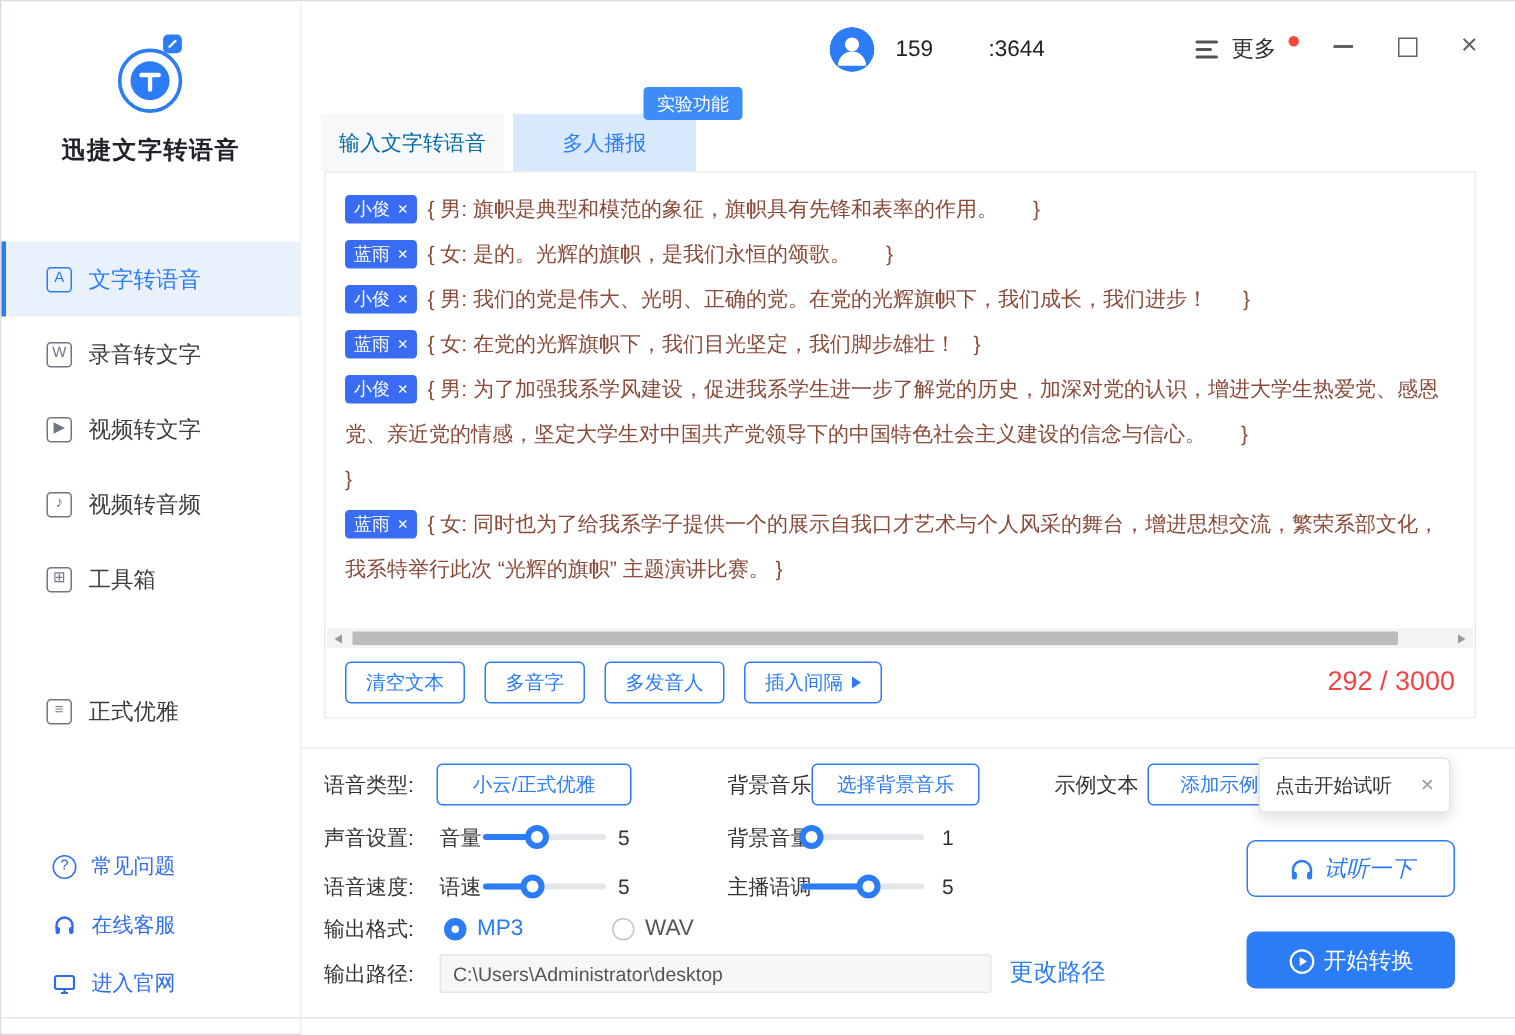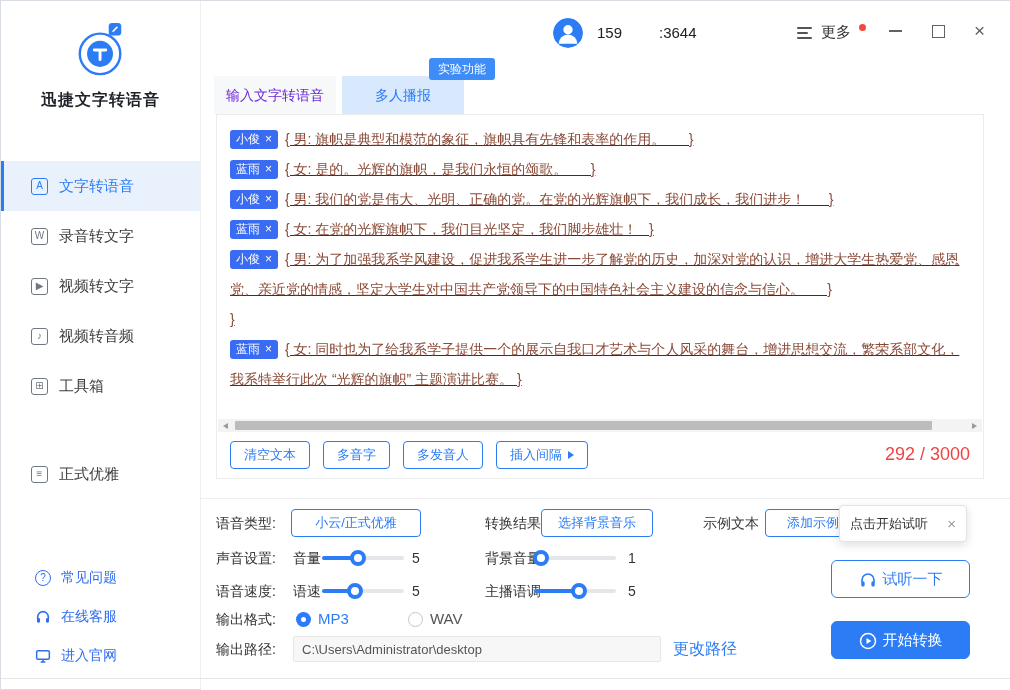--- a/index.html
+++ b/index.html
@@ -41,27 +41,27 @@
   .more-icon i:nth-child(1){width:15px;} .more-icon i:nth-child(2){width:11px;} .more-icon i:nth-child(3){width:15px;}
   .alert-dot { width:7px; height:7px; border-radius:50%; background:#f5483b; align-self:flex-start; margin-top:1px; }
   .win-controls { position:absolute; right:24px; top:22px; display:flex; gap:27px; align-items:center; }
   .wc { width:15px; height:15px; position:relative; cursor:pointer; color:#5f6368; }
   .wc-min::after { content:""; position:absolute; left:1px; right:1px; top:7px; border-top:2px solid #5f6368; }
   .wc-max::after { content:""; position:absolute; left:2px; top:2px; width:11px; height:11px; border:1.5px solid #5f6368; }
   .wc-close { font-size:19px; line-height:15px; text-align:center; }
 
   
   .tab { position:absolute; top:75px; height:38px; line-height:38px; text-align:center; font-size:14px; cursor:pointer; }
-  .tab-inactive { left:13px; width:122px; color:#6d28d9; background:#f7f8fa; }
+  .tab-inactive { left:13px; width:122px; color:#0369a1; background:#f7f8fa; }
   .tab-active { left:141px; width:122px; color:#2b7cf5; background:#d8e8fd; }
   .exp-badge { position:absolute; left:228px; top:57px; height:22px; line-height:22px; padding:0 9px; background:#3e8cf8; color:#fff; font-size:12px; border-radius:3px; z-index:3; }
 
   
   .editor { position:absolute; left:15px; top:113px; width:768px; height:365px; border:1px solid #ececec; background:#fff; }
-  .entries { position:absolute; left:0; right:0; top:0; height:302px; padding:9px 13px 0 13px; overflow:hidden; cursor:text;text-decoration:underline; }
+  .entries { position:absolute; left:0; right:0; top:0; height:302px; padding:9px 13px 0 13px; overflow:hidden; cursor:text; }
   .entry { font-size:14px; line-height:30px; color:#8a4a38; }
   .etext { white-space:pre-wrap; }
   .badge { display:inline-block; background:#3a6cf3; color:#fff; font-size:12px; line-height:19px; height:19px; padding:0 6px; border-radius:3px; margin-right:7px; vertical-align:1px; cursor:pointer; }
   .badge .bx { margin-left:5px; }
   .hscroll { position:absolute; left:1px; right:1px; top:304px; height:13px; background:#f3f3f3; }
   .harrow { position:absolute; top:0; width:15px; height:13px; }
   .harrow-l { left:0; } .harrow-r { right:0; }
   .harrow i { position:absolute; top:3.5px; width:0; height:0; border-top:3.5px solid transparent; border-bottom:3.5px solid transparent; }
   .harrow-l i { left:5px; border-right:5px solid #9a9a9a; }
   .harrow-r i { right:5px; border-left:5px solid #9a9a9a; }
@@ -95,21 +95,21 @@
   .path-input { position:absolute; left:77px; top:0; width:368px; height:26px; background:#f7f7f7; border:1px solid #e7e7e7; border-radius:2px; font-size:13px; color:#555; padding:0 8px; font-family:inherit; }
   .link { position:absolute; left:457px; top:0; line-height:26px; font-size:16px; color:#2b7cf5; cursor:pointer; }
 
   
   .tooltip { position:absolute; left:638px; top:504px; width:128px; height:37px; background:#fff; border:1px solid #e3e3e3; border-radius:4px; box-shadow:0 3px 10px rgba(0,0,0,.13); z-index:6; display:flex; align-items:center; padding:0 10px; gap:8px; }
   .tooltip-text { font-size:13px; color:#333; white-space:nowrap; }
   .tooltip-close { color:#9a9a9a; font-size:15px; cursor:pointer; margin-left:auto; }
 
   
   .act-btn { position:absolute; left:630px; width:139px; height:38px; border-radius:6px; font-size:15px; display:flex; align-items:center; justify-content:center; gap:8px; cursor:pointer; font-family:inherit; }
-  .btn-preview { top:559px; background:#fff; border:1px solid #2b7cf5; color:#2b7cf5; }
+  .btn-preview { top:559px; background:#fff; border:1px solid #2b7cf5; color:#2b7cf5;font-style:italic; }
   .btn-convert { top:620px; background:#2b7cf5; border:1px solid #2b7cf5; color:#fff; }
 </style>
 </head>
 <body>
 
 <div class="window">
 
   <aside class="sidebar">
     <div class="logo-area">
       <span class="svg-icon" style="width:54px;height:58px;">
@@ -253,21 +253,21 @@
         </button>
         <span class="counter">292 / 3000</span>
       </div>
     </div>
 
     <div class="divider"></div>
 
     <div class="row r1">
       <span class="slabel" style="left:0;">语音类型:</span>
       <button class="sbtn" style="left:75px;width:130px;">小云/正式优雅</button>
-      <span class="slabel" style="left:269px;">转换结果</span>
+      <span class="slabel" style="left:269px;">背景音乐</span>
       <button class="sbtn" style="left:325px;width:112px;">选择背景音乐</button>
       <span class="slabel" style="left:487px;">示例文本</span>
       <button class="sbtn" style="left:549px;width:96px;">添加示例</button>
     </div>
 
     <div class="row r2">
       <span class="slabel" style="left:0;">声音设置:</span>
       <span class="slabel" style="left:77px;">音量</span>
       <div class="slider" style="left:106px;width:82px;">
         <div class="slider-track">

